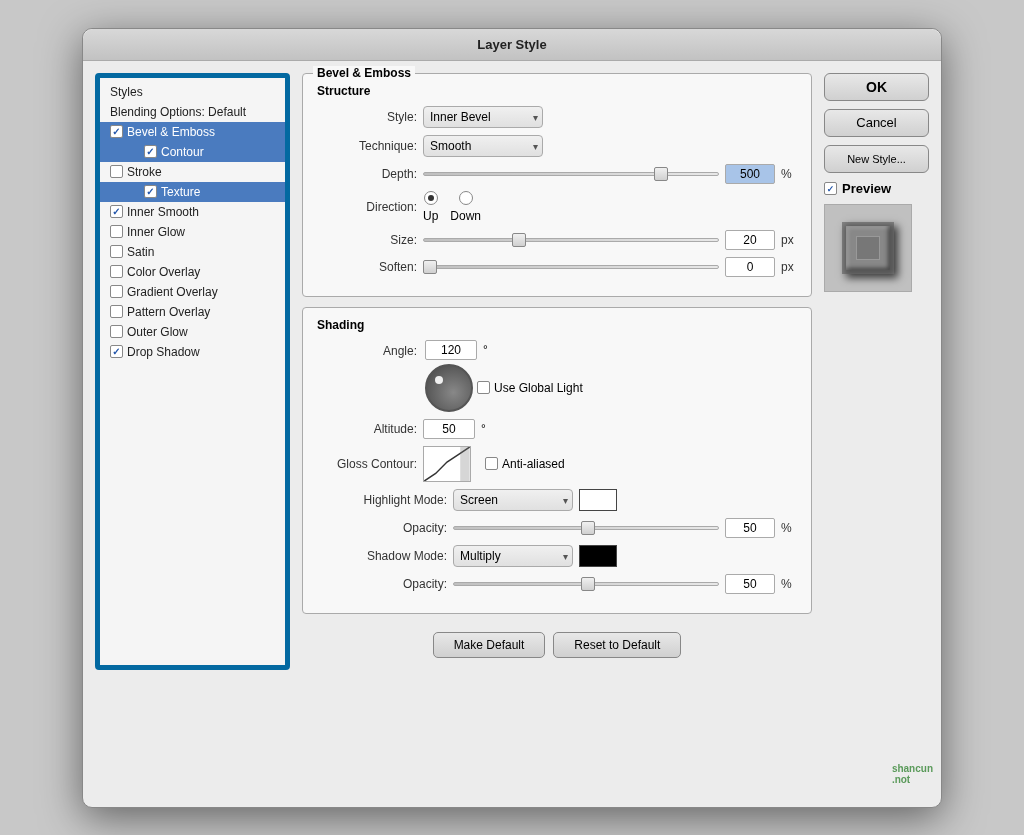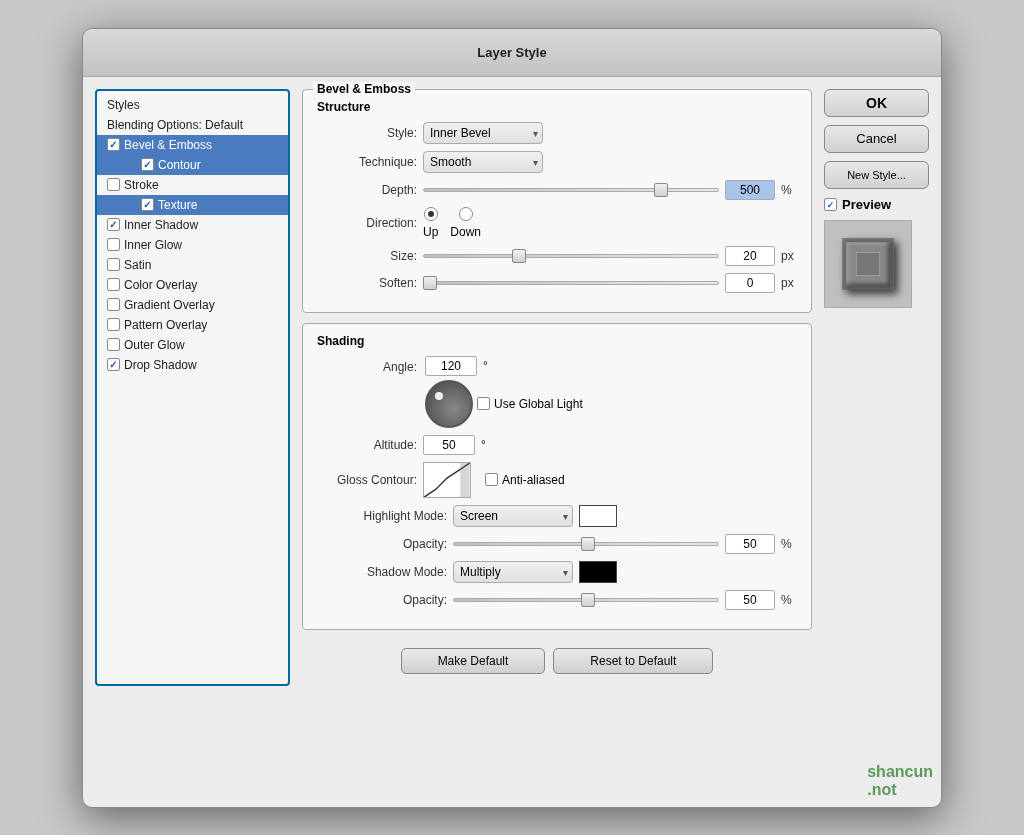--- a/index.html
+++ b/index.html
@@ -21,37 +21,37 @@
       width: 860px;
       min-height: 780px;
       position: relative;
       overflow: hidden;
     }
     .title-bar {
       background: linear-gradient(to bottom, #d8d8d8, #c2c2c2);
       border-bottom: 1px solid #aaa;
       border-radius: 10px 10px 0 0;
       text-align: center;
-      padding: 16px 0;
+      padding: 8px 0;
       font-size: 13px;
       font-weight: bold;
       color: #222;
     }
     .dialog-body {
       display: flex;
       flex-direction: row;
       padding: 12px;
       gap: 12px;
     }
     
     .left-panel {
       width: 195px;
       flex-shrink: 0;
       background: #f5f5f5;
-      border: 2px solid #0369a1;
+      border: 5px solid #0369a1;
       border-radius: 4px;
       padding: 4px 0;
     }
     .panel-item {
       display: flex;
       align-items: center;
       padding: 3px 10px;
       cursor: pointer;
       font-size: 12px;
       color: #222;
@@ -330,32 +330,32 @@
       position: relative;
     }
     .bottom-buttons {
       display: flex;
       gap: 8px;
       justify-content: center;
       padding: 8px 0 12px 0;
     }
     .btn-bottom {
       height: 26px;
-      padding: 0 36px;
+      padding: 0 20px;
       border-radius: 5px;
       font-size: 12px;
       cursor: pointer;
       border: 1px solid #888;
       background: linear-gradient(to bottom, #e8e8e8, #d0d0d0);
     }
     .watermark {
       position: absolute;
-      bottom: 8px;
+      bottom: 22px;
       right: 8px;
-      font-size: 16px;
+      font-size: 10px;
       color: #5a9a5a;
       font-weight: bold;
     }
     .checkbox-inline {
       display: flex;
       align-items: center;
       gap: 4px;
       cursor: pointer;
     }
     .cb-box {
@@ -405,21 +405,21 @@
       <div class="panel-item">
         <span class="checkbox-icon"></span>
         <span>Stroke</span>
       </div>
       <div class="panel-item sub selected">
         <span class="checkbox-icon checked"></span>
         <span>Texture</span>
       </div>
       <div class="panel-item">
         <span class="checkbox-icon checked"></span>
-        <span>Inner Shadow</span>
+        <span>Inner Smooth</span>
       </div>
       <div class="panel-item">
         <span class="checkbox-icon"></span>
         <span>Inner Glow</span>
       </div>
       <div class="panel-item">
         <span class="checkbox-icon"></span>
         <span>Satin</span>
       </div>
       <div class="panel-item">

